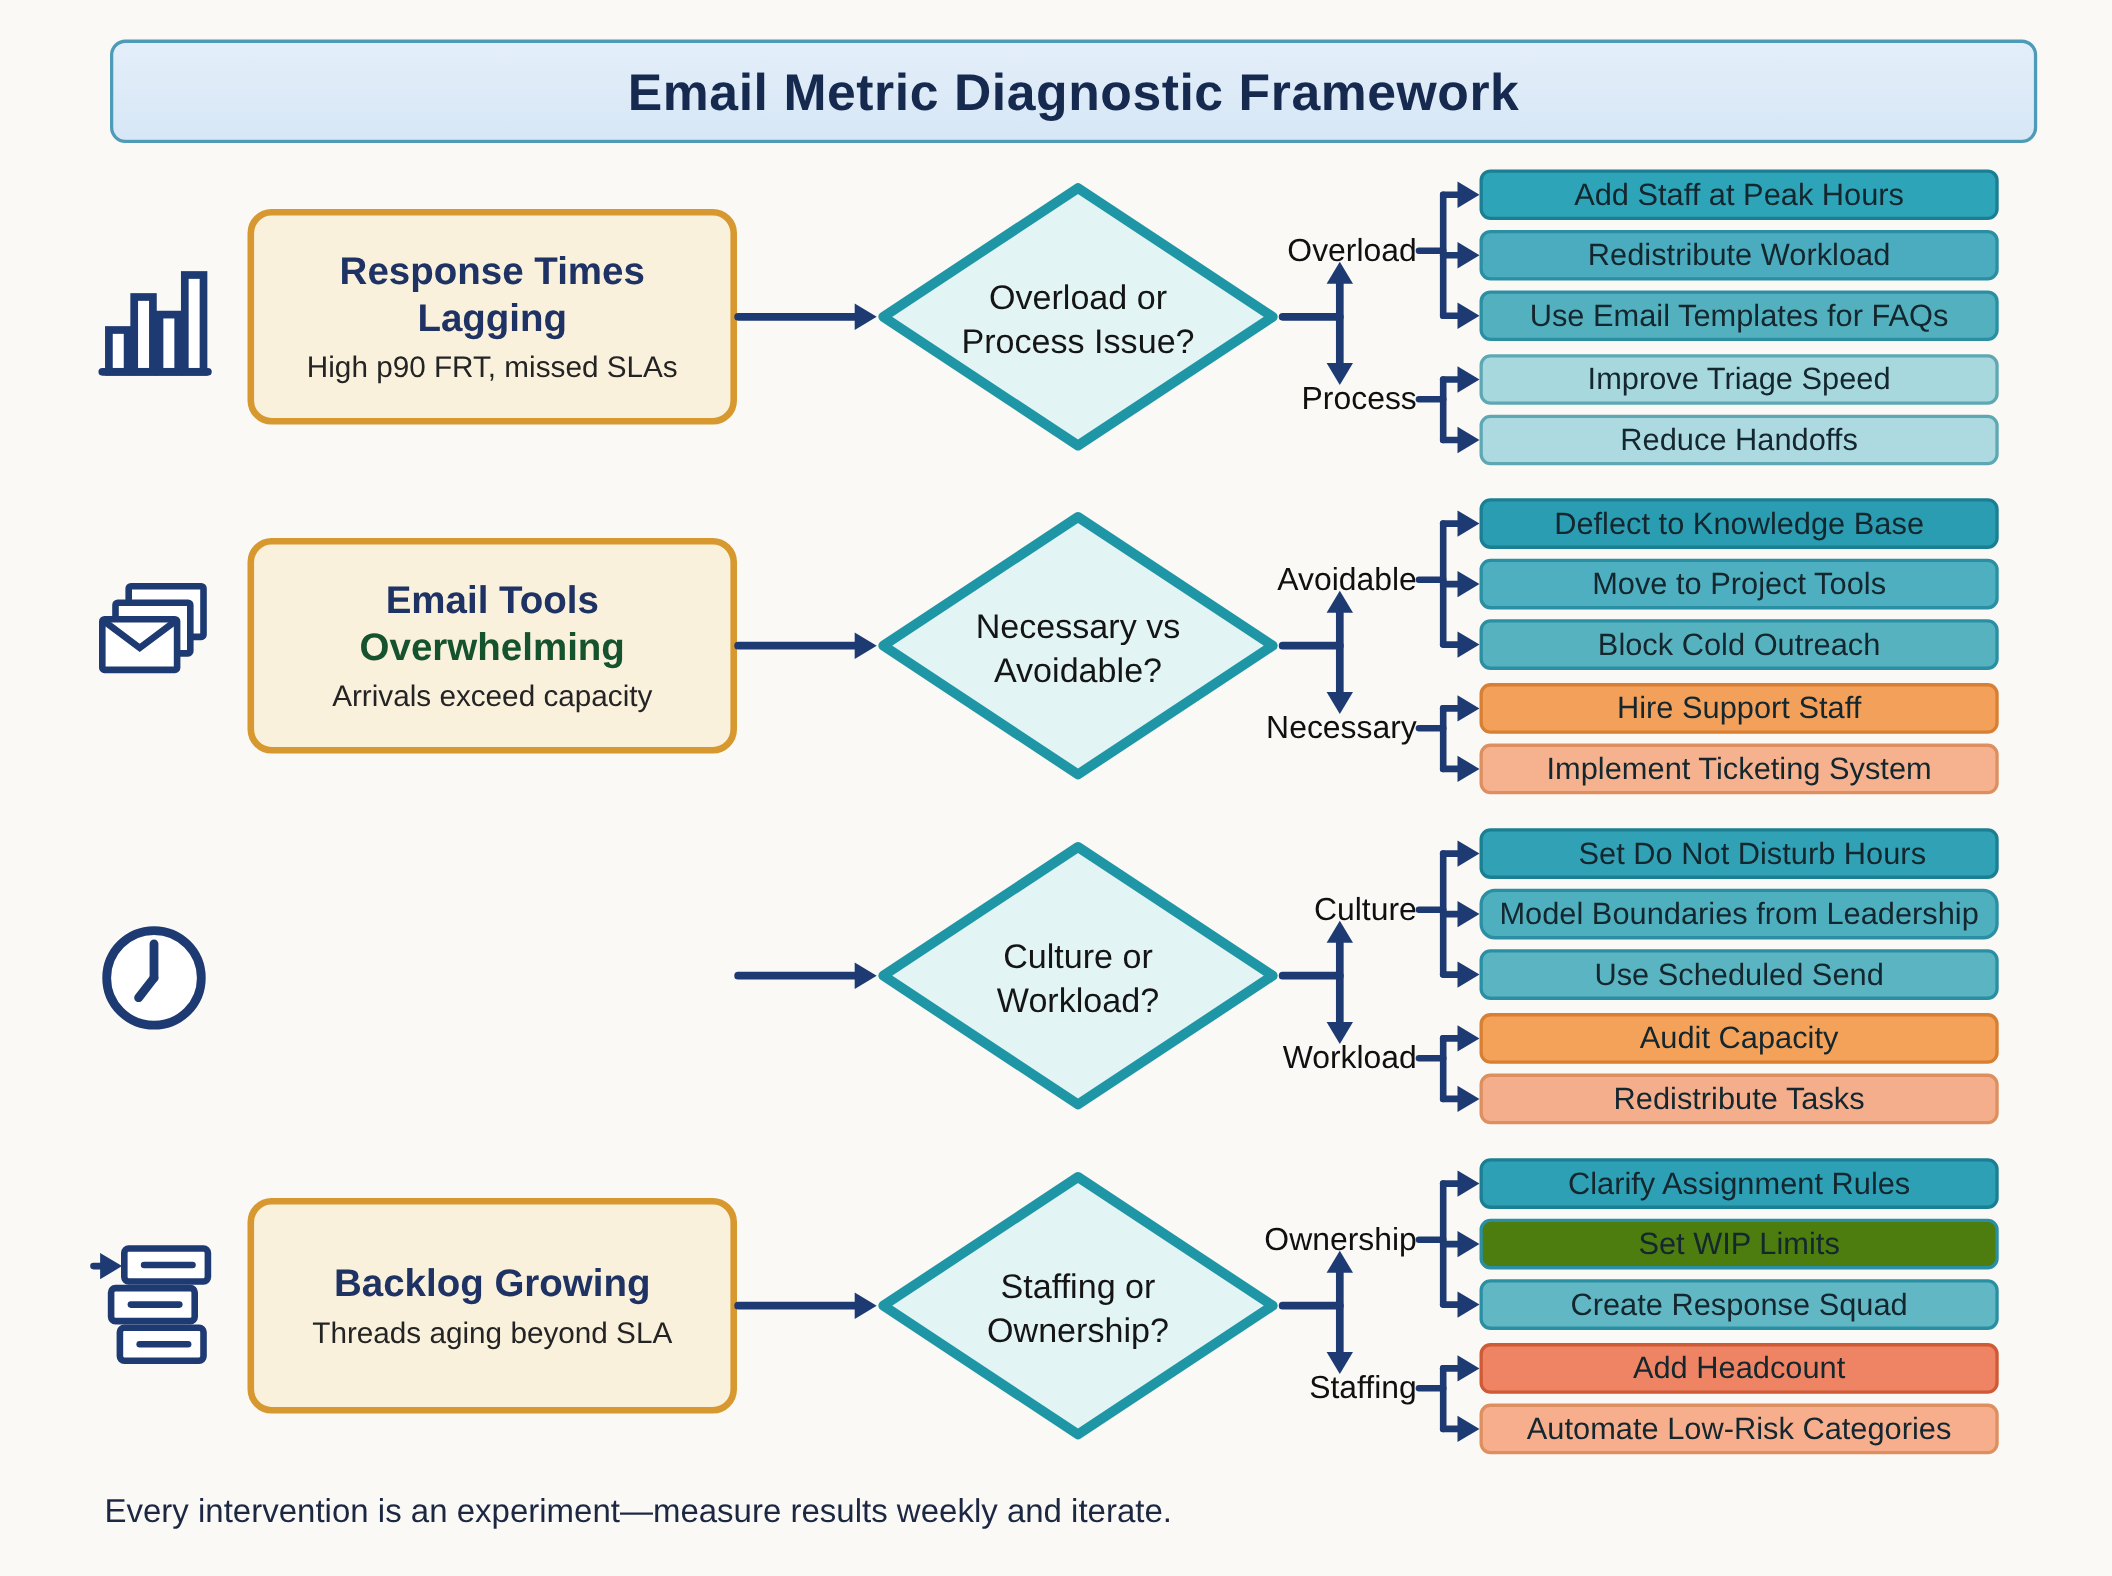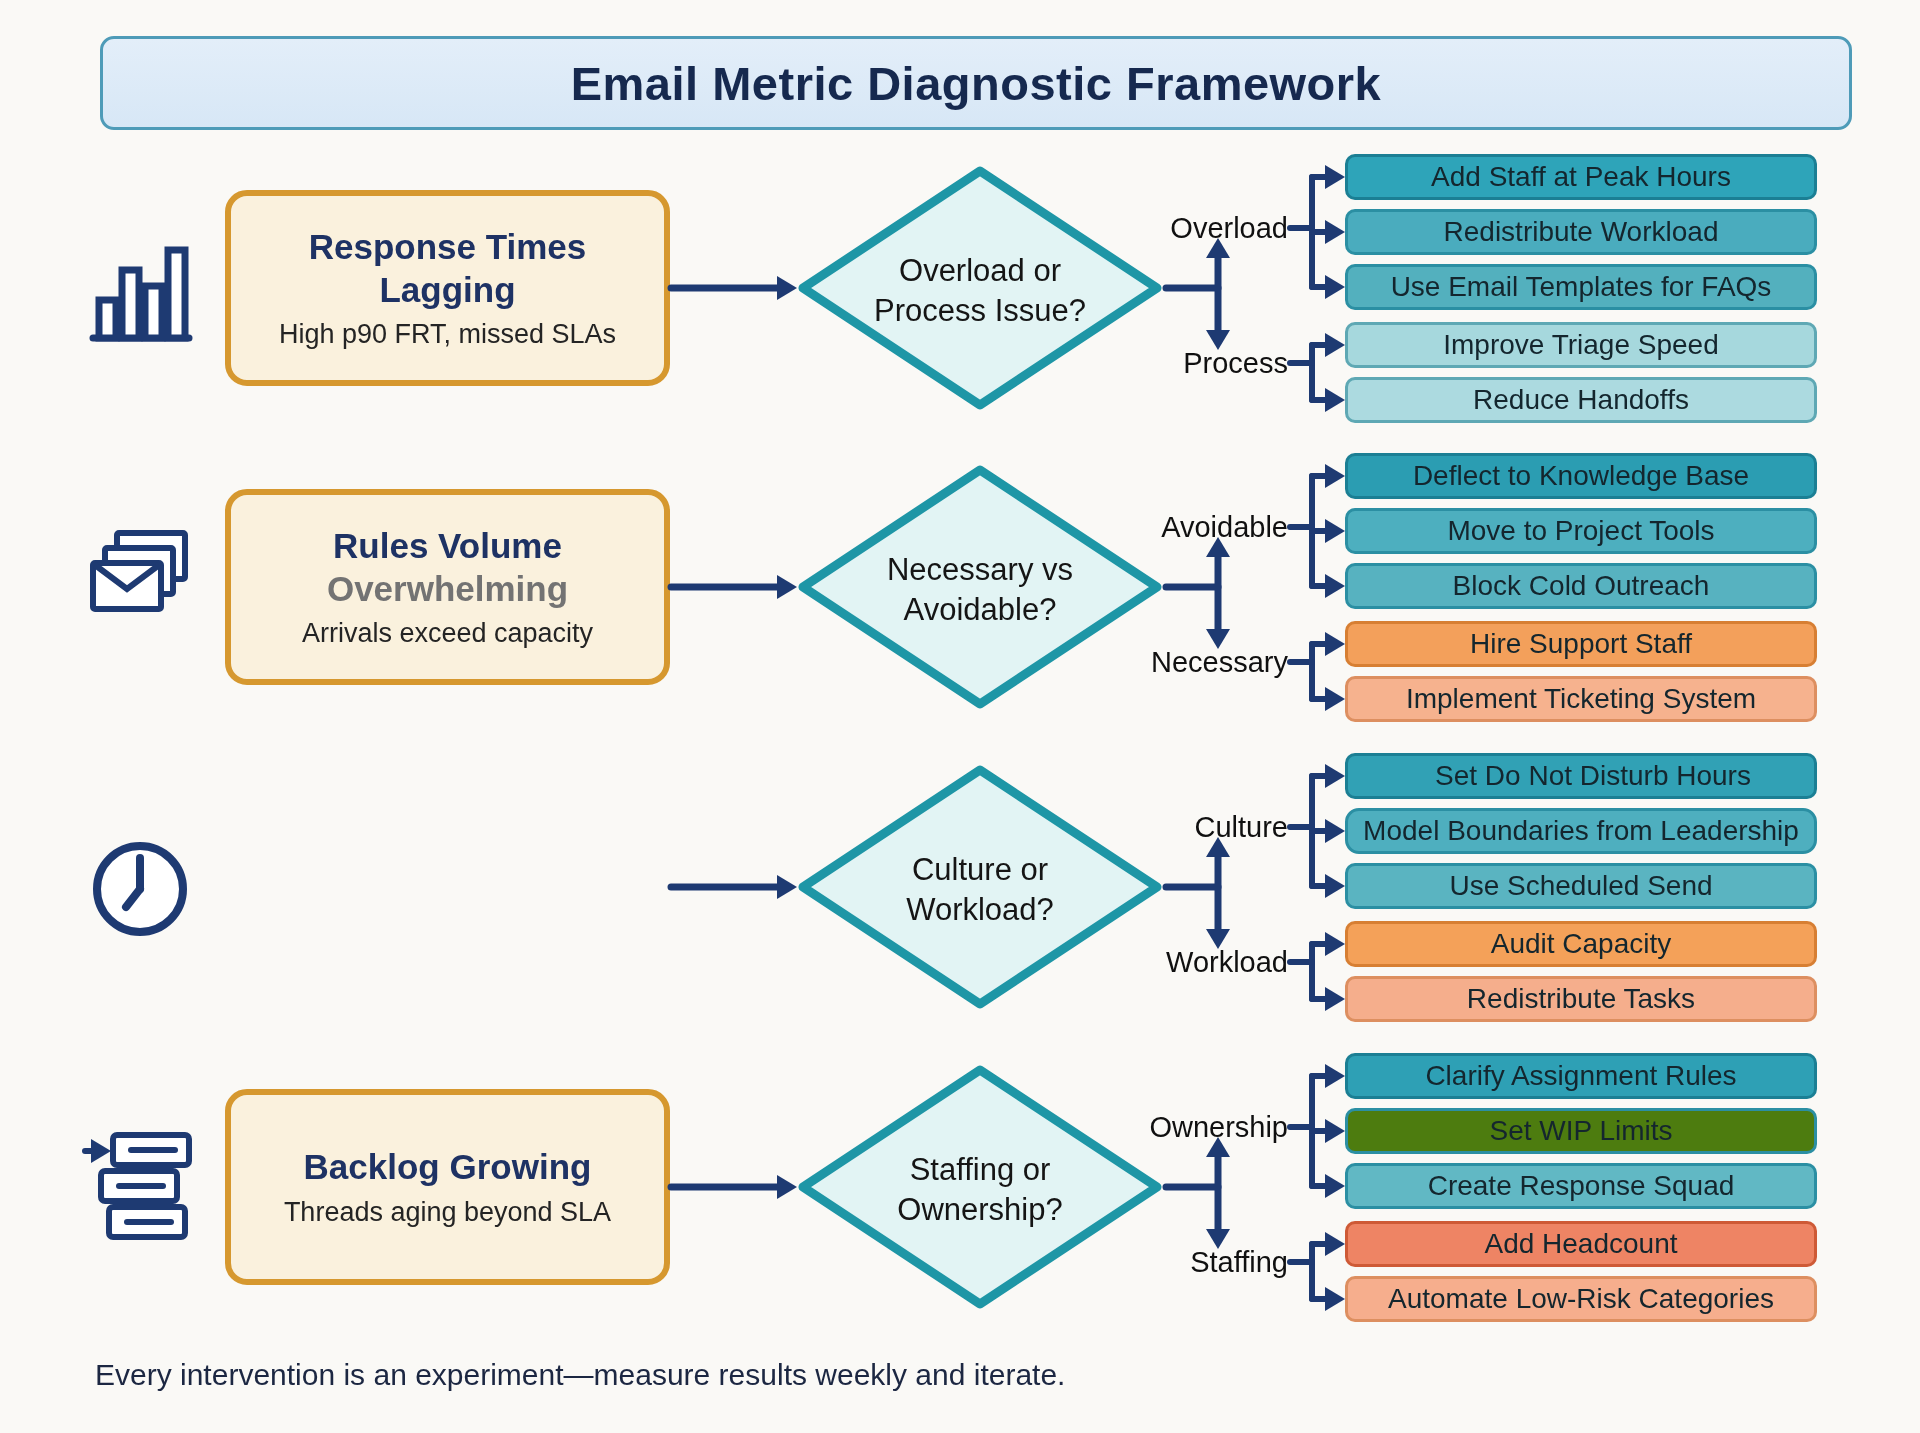--- a/index.html
+++ b/index.html
@@ -108,22 +108,22 @@
       <div class="action-pill" style="top: 239px; background: rgb(172, 218, 224); border-color: rgb(94, 168, 180); color: rgb(20, 38, 46);">Reduce Handoffs</div>
     </div>
     <div class="flow-row" style="top: 437px;">
       <svg width="112" height="122" style="position: absolute; left: 85px; top: 90px; overflow: visible;">
         <rect x="32" y="6" width="68" height="46" rx="2" fill="#FFFFFF" stroke="#1E3A72" stroke-width="6"></rect>
         <rect x="20" y="21" width="68" height="46" rx="2" fill="#FFFFFF" stroke="#1E3A72" stroke-width="6"></rect>
         <rect x="8" y="36" width="68" height="46" rx="2" fill="#FFFFFF" stroke="#1E3A72" stroke-width="6"></rect>
         <path d="M10,38 L42,62 L74,38" fill="none" stroke="#1E3A72" stroke-width="6"></path>
       </svg>
       <div class="problem-card" style="background: rgb(250, 241, 221); border-color: rgb(214, 152, 47);">
-        <div class="problem-title" style="color: rgb(30, 50, 100);">Rules Volume</div>
-        <div class="problem-title" style="color: #737373;">Overwhelming</div>
+        <div class="problem-title" style="color: rgb(30, 50, 100);">Email Tools</div>
+        <div class="problem-title" style="color: #14532d;">Overwhelming</div>
         <div class="problem-subtitle" style="color: rgb(36, 36, 36);">Arrivals exceed capacity</div>
       </div>
       <svg width="135" height="40" style="position: absolute; left: 665px; top: 130px; overflow: visible;">
         <line x1="6" y1="20" x2="112" y2="20" stroke="#1E3A72" stroke-width="7" stroke-linecap="round"></line>
         <polygon points="132,20 112,8 112,32" fill="#1E3A72"></polygon>
       </svg>
       <svg width="370" height="250" style="position: absolute; left: 795px; top: 25px; overflow: visible;">
         <polygon points="185,8 362,125 185,242 8,125" fill="#E2F4F4" stroke="#1E96A6" stroke-width="9" stroke-linejoin="round"></polygon>
         <text x="185" y="118" text-anchor="middle" font-size="31" font-family="&quot;Liberation Sans&quot;,&quot;DejaVu Sans&quot;,sans-serif" font-weight="500" fill="#151515">Necessary vs</text>
         <text x="185" y="158" text-anchor="middle" font-size="31" font-family="&quot;Liberation Sans&quot;,&quot;DejaVu Sans&quot;,sans-serif" font-weight="500" fill="#151515">Avoidable?</text>

